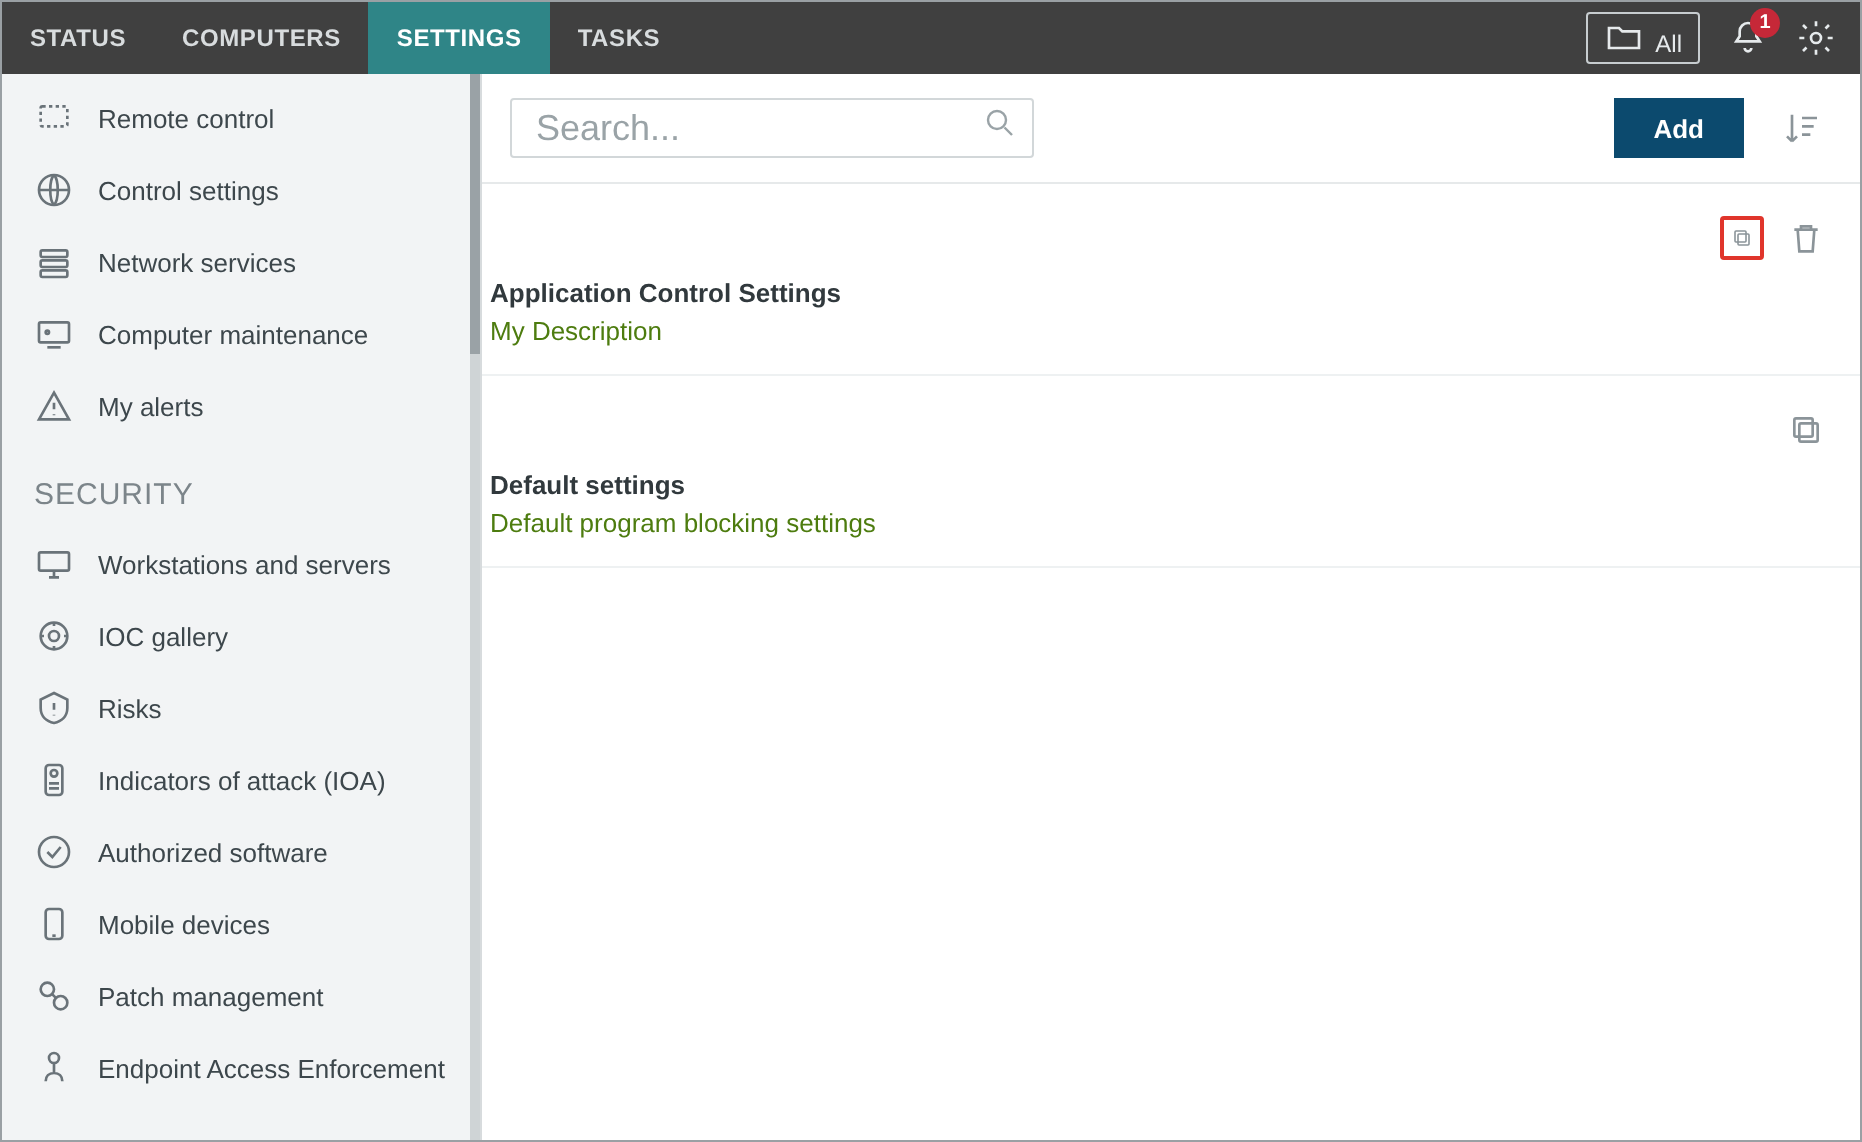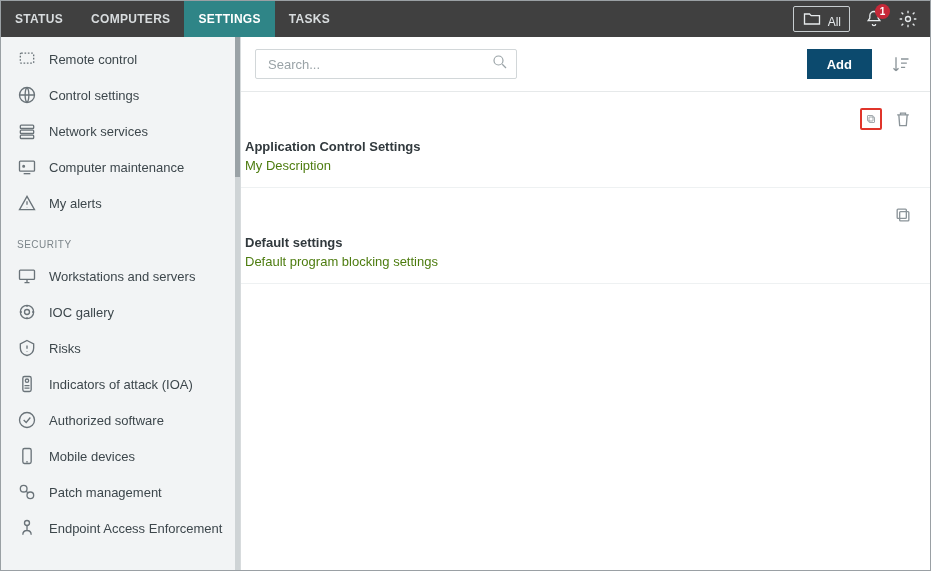--- a/index.html
+++ b/index.html
@@ -18,26 +18,26 @@
 .body{flex:1;display:flex;min-height:0;}
 .sidebar{width:240px;background:#f2f4f5;border-right:1px solid #d7dbdd;overflow-y:auto;padding-top:4px;position:relative;}
 .sidebar::-webkit-scrollbar{width:10px;}
 .sidebar-track{position:absolute;right:0;top:0;bottom:0;width:5px;background:#cfd4d6;}
 .sidebar-thumb{position:absolute;right:0;top:0;width:5px;height:140px;background:#9aa2a6;}
 .side-item{display:flex;align-items:center;gap:12px;padding:8px 16px;font-size:13px;color:#3d474c;cursor:pointer;}
 .side-item.active{background:#2f8587;color:#fff;}
 .side-item .ic{width:20px;height:20px;flex:0 0 20px;display:flex;align-items:center;justify-content:center;}
 .side-item svg{stroke:#6a7379;}
 .side-item.active svg{stroke:#fff;}
-.section-head{padding:18px 16px 8px;font-size:10px;letter-spacing:.5px;color:#7c858a;}
+.section-head{padding:18px 16px 8px;font-size:15px;letter-spacing:.5px;color:#7c858a;}
 
 .main{flex:1;display:flex;flex-direction:column;min-width:0;}
 .toolbar{display:flex;align-items:center;gap:14px;padding:12px 14px 12px 14px;}
 .search{flex:1;max-width:360px;position:relative;}
-.search input{width:100%;height:30px;border:1px solid #d2d7d9;border-radius:2px;padding:0 34px 0 12px;font-size:13px;color:#555;outline:none;}
+.search input{width:100%;height:30px;border:1px solid #d2d7d9;border-radius:2px;padding:0 34px 0 12px;font-size:18px;color:#555;outline:none;}
 .search input::placeholder{color:#9aa3a7;}
 .search .sicon{position:absolute;right:8px;top:50%;transform:translateY(-50%);}
 .toolbar .tspacer{flex:1;}
 .add-btn{background:#0c4a6e;color:#fff;border:none;height:30px;padding:0 20px;font-size:13px;font-weight:600;cursor:pointer;}
 .sort-btn{width:30px;height:30px;display:flex;align-items:center;justify-content:center;cursor:pointer;}
 
 .list{flex:1;border-top:1px solid #e6e9ea;}
 .row{display:flex;align-items:flex-start;padding:14px 16px 14px 4px;border-bottom:1px solid #eef1f2;}
 .row .txt{flex:1;padding-left:0;}
 .row .title{font-size:13px;font-weight:700;color:#31393d;margin-bottom:4px;margin-top:33px;}

